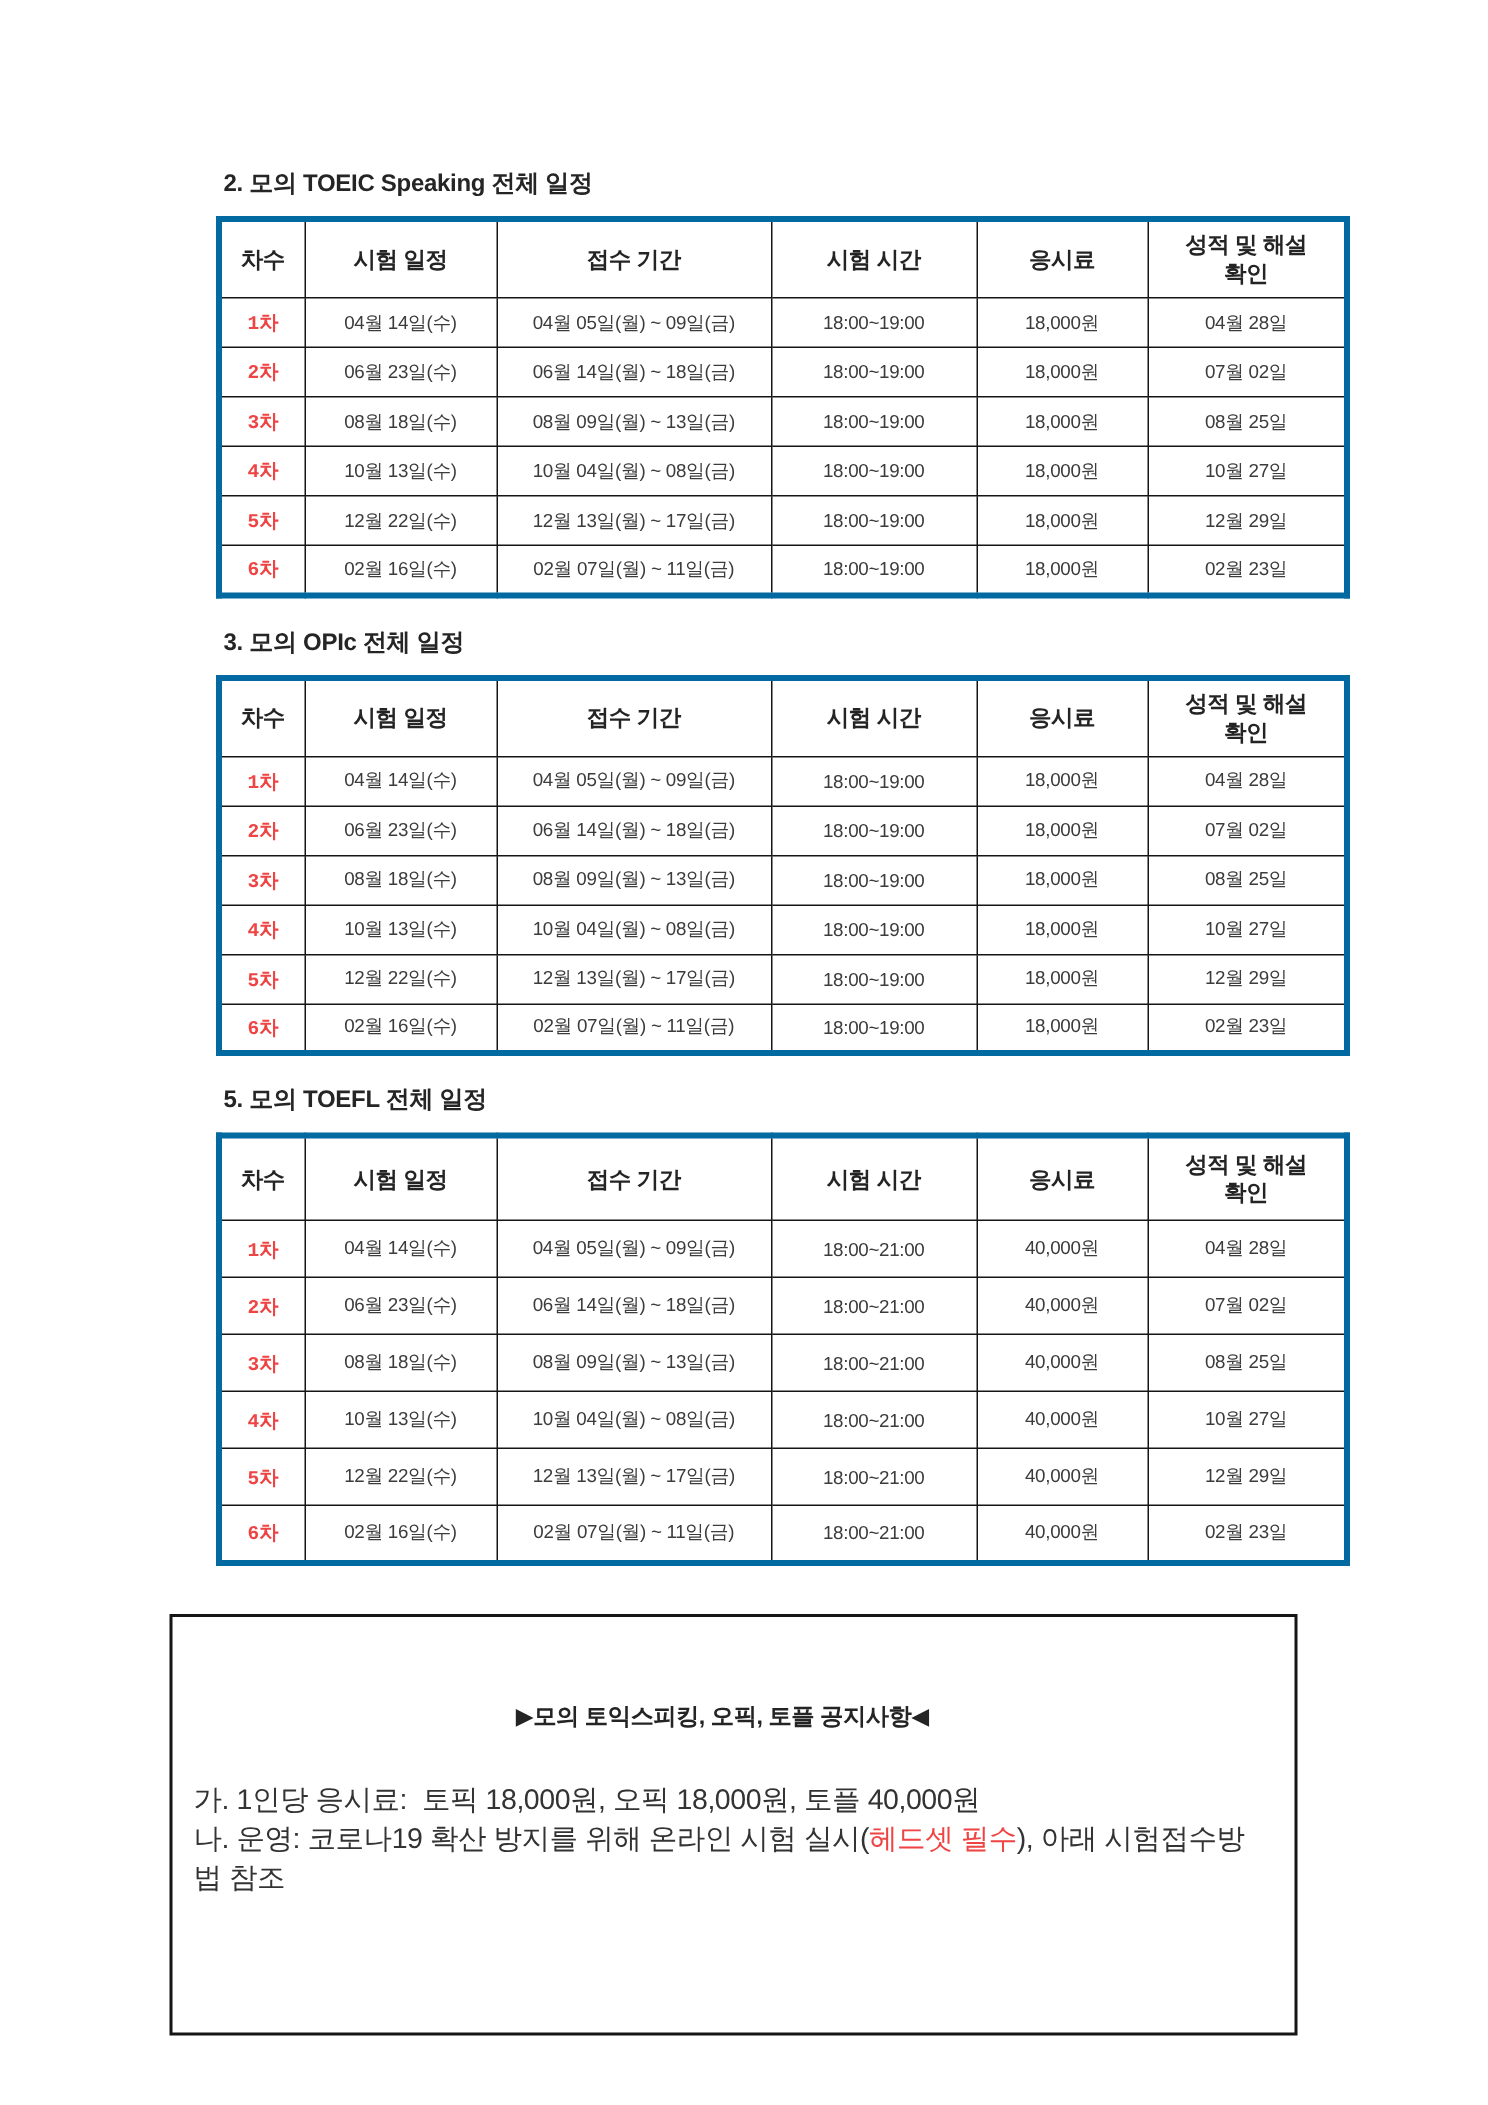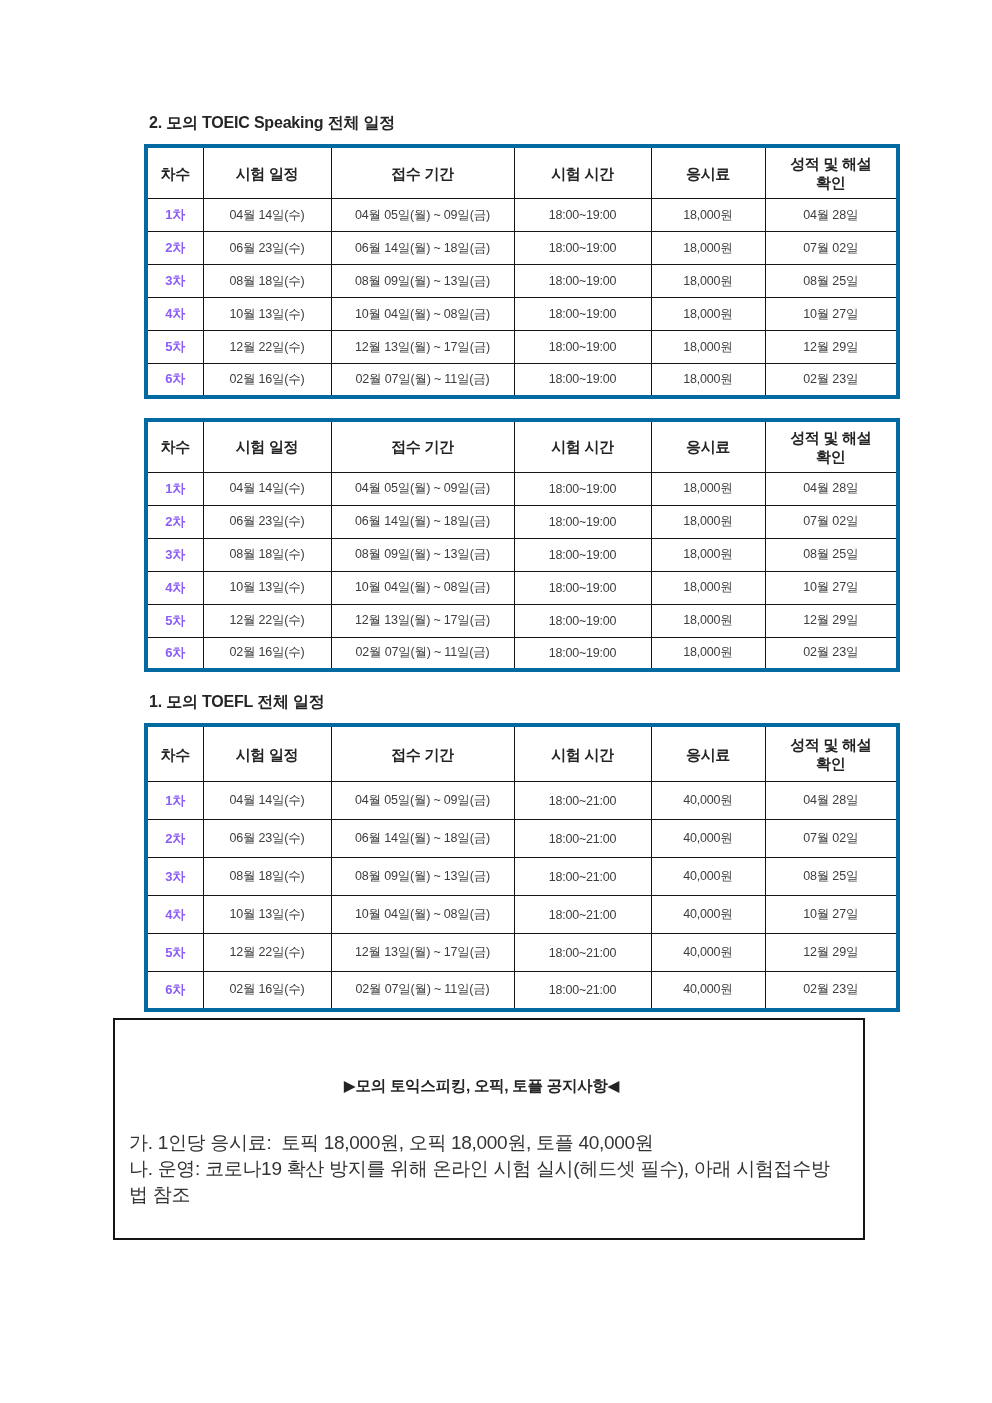--- a/index.html
+++ b/index.html
@@ -53,52 +53,53 @@
     color: #3c3c3c;
     letter-spacing: -0.2px;
     white-space: pre-wrap;
   }
   table.schedule tbody tr { height: 33px; }
   table.toefl th { height: 54px; }
   table.toefl tbody tr { height: 38px; }
   table.schedule td:first-child {
     font-weight: 700;
     font-size: 13px;
-    color: #8b5cf6;
+    color: #ef4444;
+    font-family: Liberation Mono, monospace;
   }
   table.schedule col.c1 { width: 57px; }
   table.schedule col.c2 { width: 128px; }
   table.schedule col.c3 { width: 183px; }
   table.schedule col.c4 { width: 137px; }
   table.schedule col.c5 { width: 114px; }
   table.schedule col.c6 { width: 133px; }
 
   .notice-box {
-    margin-top: 6px;
+    margin-top: 32px;
     border: 2px solid #151515;
-    height: 222px;
+    height: 281px;
     box-sizing: border-box;
     padding: 56px 29px 0 14px;
   }
   .notice-title {
     text-align: center;
     font-weight: 700;
     font-size: 15.5px;
     color: #242424;
     letter-spacing: -0.3px;
     margin: 0 0 33px 0;
   }
   .notice-line {
     font-size: 19px;
     line-height: 26px;
     color: #333333;
     letter-spacing: -0.3px;
     white-space: pre-wrap;
   }
-  .red-text { color: #404040; }
+  .red-text { color: #ef4444; }
 </style>
 </head>
 <body>
 
 <div class="content">
 
   <div class="section">
     <div class="section-title">2. 모의 TOEIC Speaking 전체 일정</div>
     <table class="schedule">
       <colgroup>
@@ -167,20 +168,21 @@
             <td>02월 07일(월) ~ 11일(금)</td>
             <td>18:00~19:00</td>
             <td>18,000원</td>
             <td>02월 23일</td>
           </tr>
         </tbody>
       </table>
   </div>
 
   <div class="section">
+    <div class="section-title">3. 모의 OPIc 전체 일정</div>
     <table class="schedule">
       <colgroup>
         <col class="c1">
           <col class="c2">
           <col class="c3">
         <col class="c4">
           <col class="c5">
           <col class="c6">
       </colgroup>
     <thead>
@@ -241,21 +243,21 @@
             <td>02월 07일(월) ~ 11일(금)</td>
             <td>18:00~19:00</td>
             <td>18,000원</td>
             <td>02월 23일</td>
           </tr>
         </tbody>
       </table>
   </div>
 
   <div class="section">
-    <div class="section-title">1. 모의 TOEFL 전체 일정</div>
+    <div class="section-title">5. 모의 TOEFL 전체 일정</div>
     <table class="schedule toefl">
       <colgroup>
         <col class="c1">
           <col class="c2">
           <col class="c3">
         <col class="c4">
           <col class="c5">
           <col class="c6">
       </colgroup>
     <thead>

